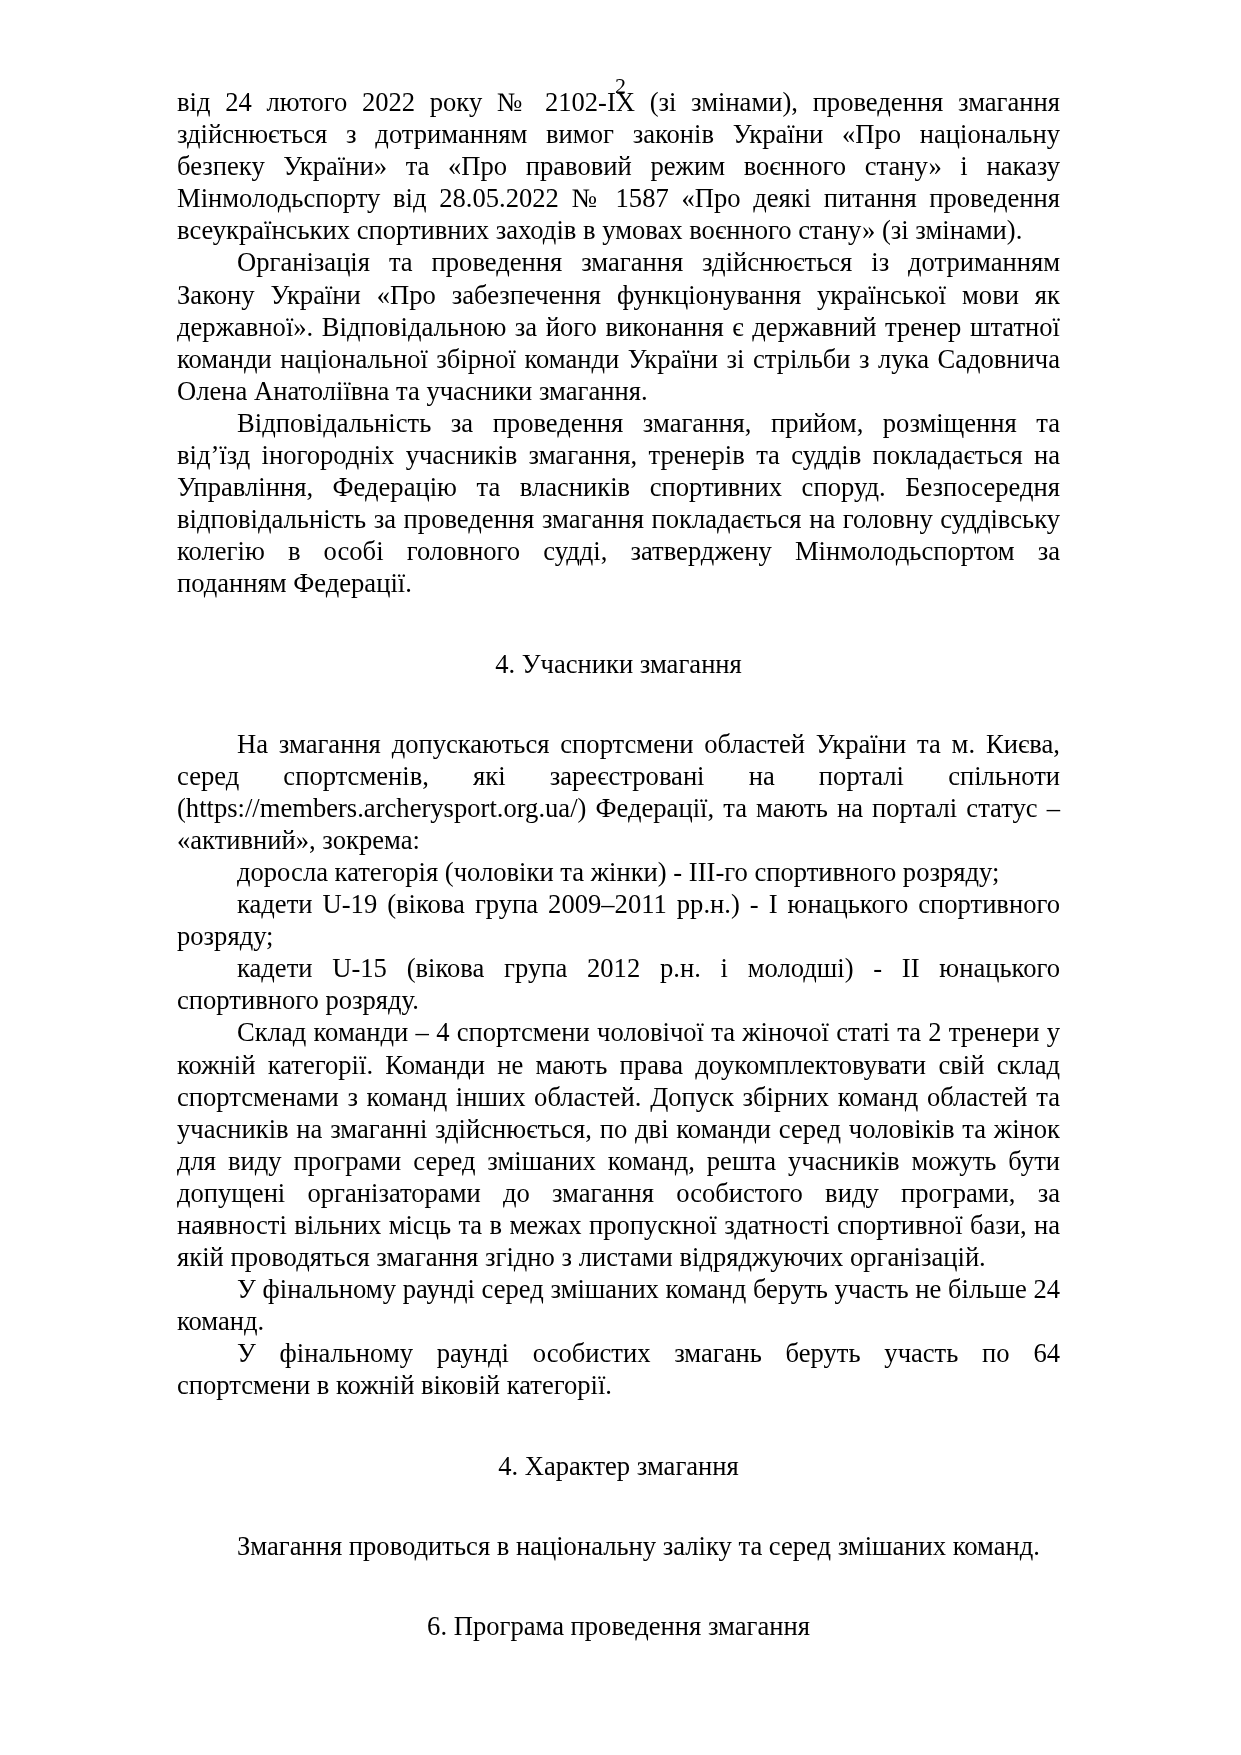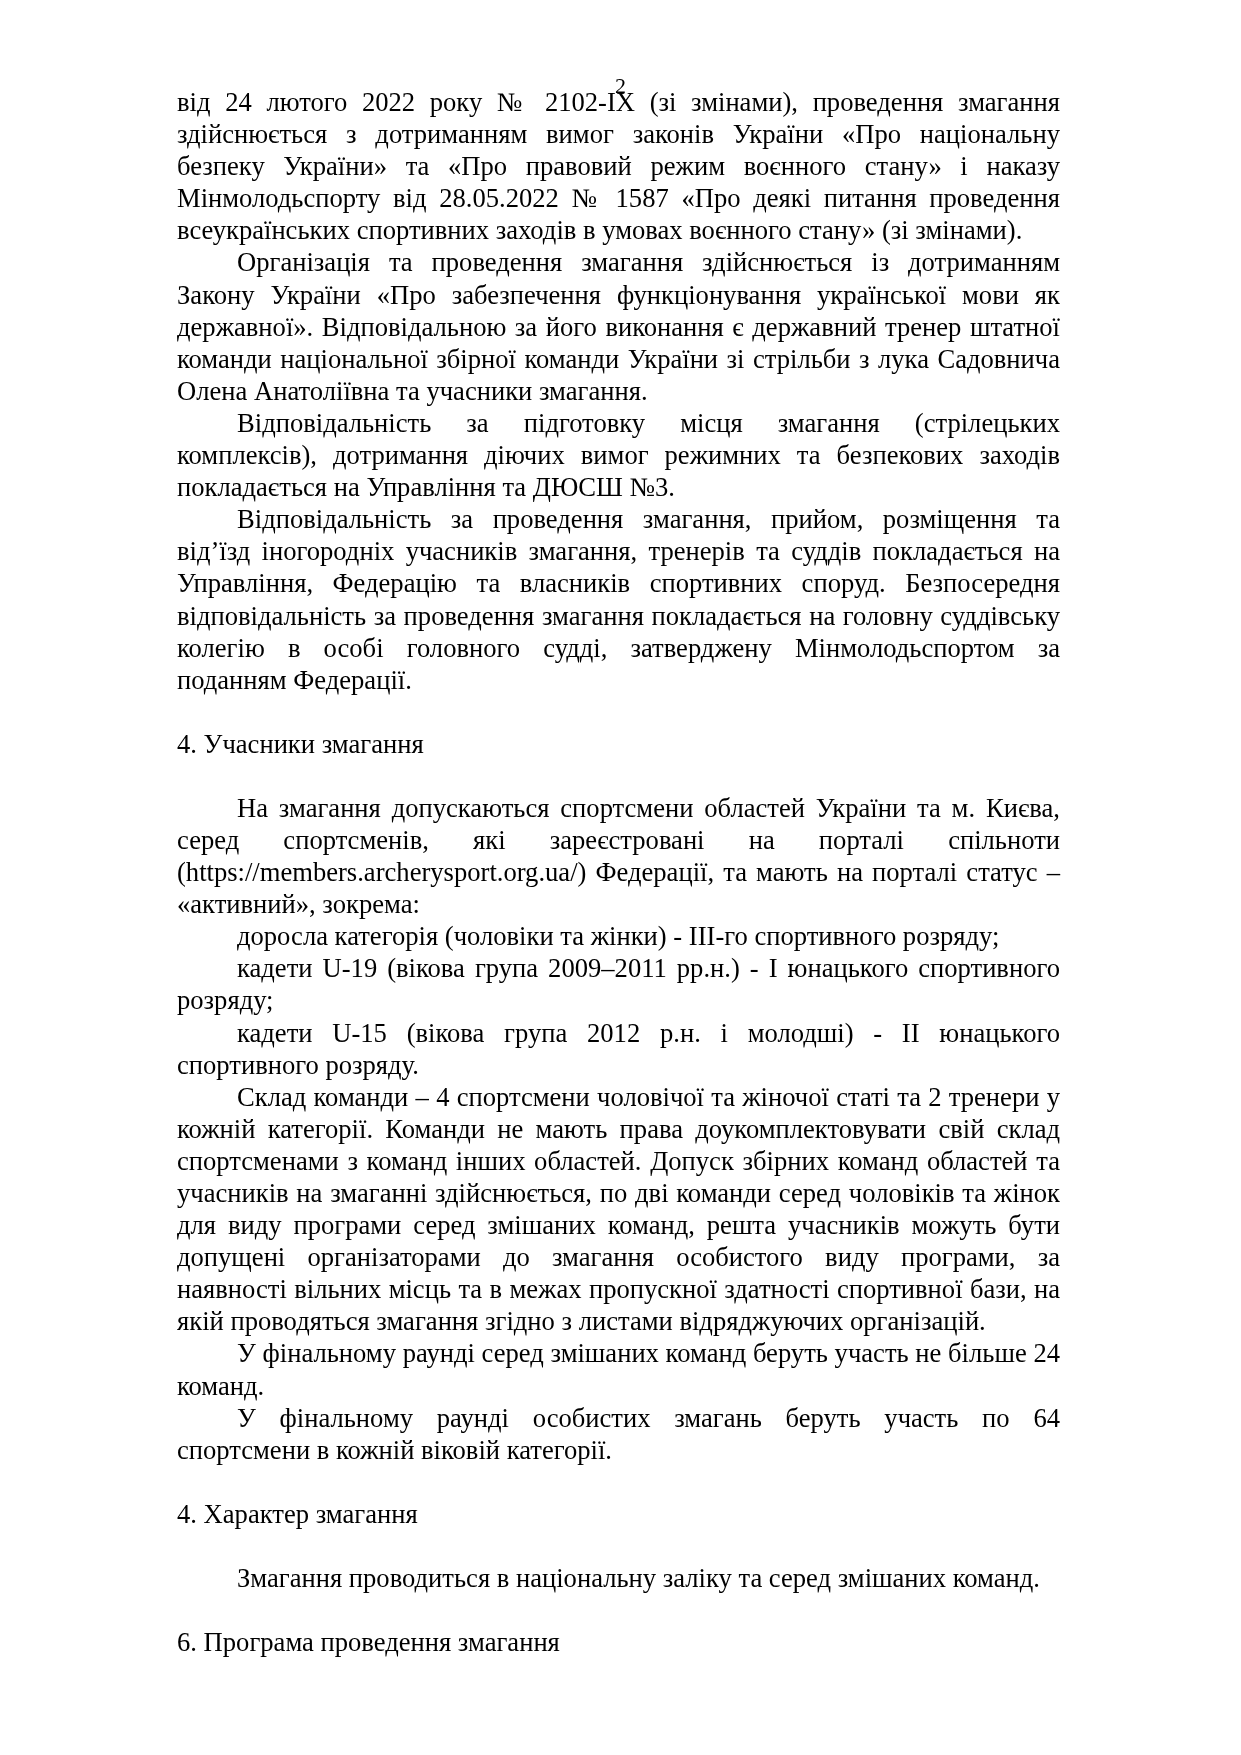--- a/index.html
+++ b/index.html
@@ -12,34 +12,33 @@
   .page-number {
     position: absolute; top: 74px; left: 0; width: 1241px; text-align: center;
     font-size: 22px; line-height: 24px;
   }
   .content {
     position: absolute; left: 177px; top: 86px; width: 883px;
     font-size: 26.6px; line-height: 32.1px;
   }
   .p { margin: 0; text-align: justify; text-align-last: left; }
   .p.indent { text-indent: 60px; }
-  .heading { margin: 0; }
+  .heading { margin: 16px; text-align: center; }
   .gap-before-heading { height: 32px; }
   .gap-after-heading { height: 32px; }
 </style>
 </head>
 <body>
 
 <div class="page">
   <div class="page-number">2</div>
 
   <div class="content">
     <p class="p">від 24 лютого 2022 року № 2102-IX (зі змінами), проведення змагання здійснюється з дотриманням вимог законів України «Про національну безпеку України» та «Про правовий режим воєнного стану» і наказу Мінмолодьспорту від 28.05.2022 № 1587 «Про деякі питання проведення всеукраїнських спортивних заходів в умовах воєнного стану» (зі змінами).</p>
     <p class="p indent">Організація та проведення змагання здійснюється із дотриманням Закону України «Про забезпечення функціонування української мови як державної». Відповідальною за його виконання є державний тренер штатної команди національної збірної команди України зі стрільби з лука Садовнича Олена Анатоліївна та учасники змагання.</p>
-    <p class="p indent">Відповідальність за підготовку місця змагання (стрілецьких комплексів), дотримання діючих вимог режимних та безпекових заходів покладається на Управління та ДЮСШ №3.</p>
     <p class="p indent">Відповідальність за проведення змагання, прийом, розміщення та від’їзд іногородніх учасників змагання, тренерів та суддів покладається на Управління, Федерацію та власників спортивних споруд. Безпосередня відповідальність за проведення змагання покладається на головну суддівську колегію в особі головного судді, затверджену Мінмолодьспортом за поданням Федерації.</p>
 
     <div class="gap-before-heading"></div>
     <h2 class="heading" style="font-weight:normal;font-size:inherit;">4. Учасники змагання</h2>
     <div class="gap-after-heading"></div>
 
     <p class="p indent">На змагання допускаються спортсмени областей України та м. Києва, серед спортсменів, які зареєстровані на порталі спільноти (https://members.archerysport.org.ua/) Федерації, та мають на порталі статус – «активний», зокрема:</p>
     <p class="p indent">доросла категорія (чоловіки та жінки) - ІІІ-го спортивного розряду;</p>
     <p class="p indent">кадети U-19 (вікова група 2009–2011 рр.н.) - І юнацького спортивного розряду;</p>
     <p class="p indent">кадети U-15 (вікова група 2012 р.н. і молодші) - ІІ юнацького спортивного розряду.</p>

